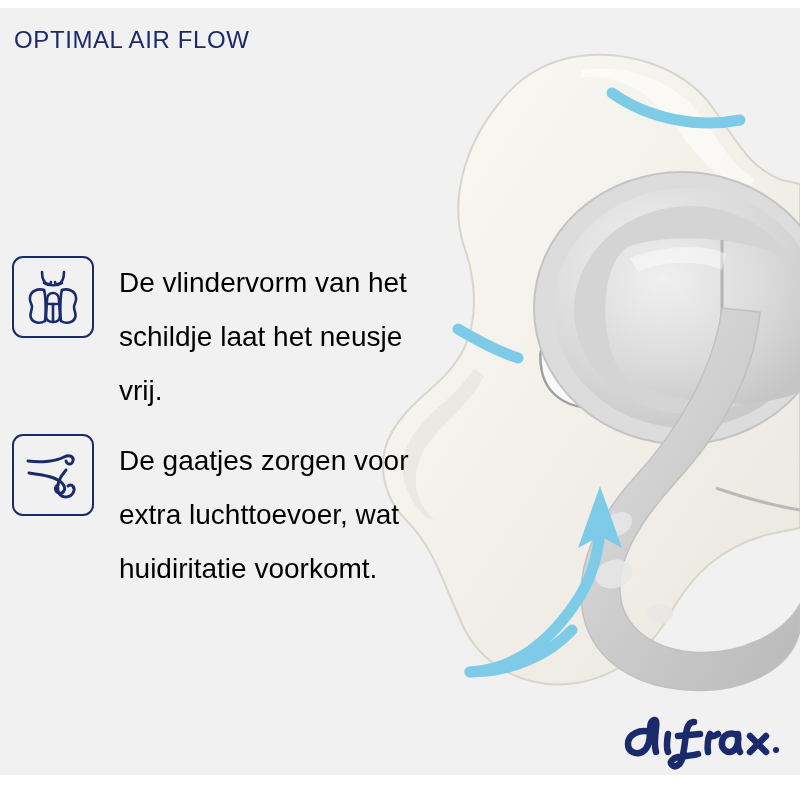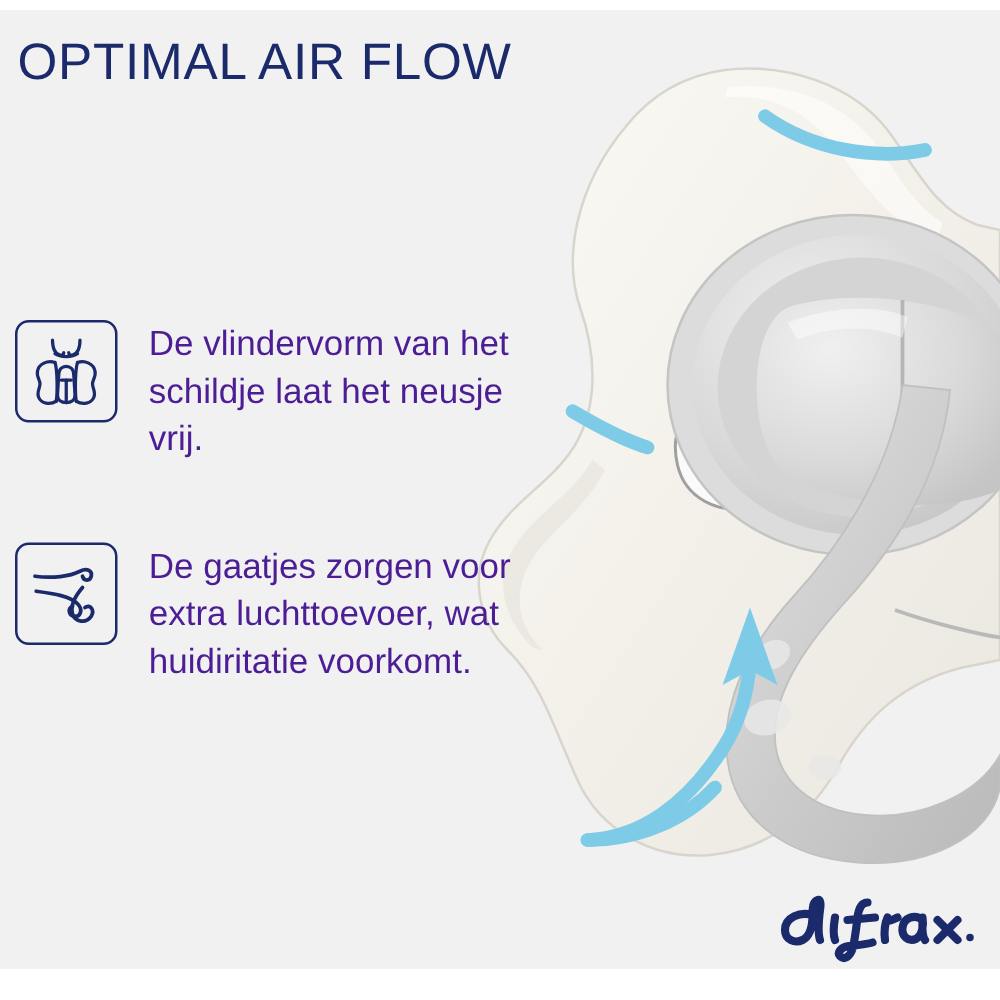--- a/index.html
+++ b/index.html
@@ -25,21 +25,21 @@
     height: 767px;
     background: #f1f1f2;
     overflow: hidden;
   }
 
   
   #title {
     position: absolute;
     left: 14px;
     top: 18px;
-    font-size: 41px;
+    font-size: 24px;
     letter-spacing: 0.6px;
     color: #1b2a6b;
     font-weight: 400;
     white-space: nowrap;
     font-family: "Liberation Sans", sans-serif;
   }
 
   
   .feature {
     position: absolute;
@@ -58,23 +58,23 @@
     box-sizing: border-box;
     background: #f1f1f2;
     display: flex;
     align-items: center;
     justify-content: center;
   }
   .icon-box svg { display: block; }
 
   .feature-text {
     margin-left: 25px;
-    color: #4c1d95;
+    color: #000000;
     font-size: 28px;
-    line-height: 38px;
+    line-height: 54px;
     font-weight: 400;
     max-width: 290px;
     white-space: pre-line;
     font-family: "Liberation Sans", sans-serif;
   }
 
   
   #product {
     position: absolute;
     left: 330px;

